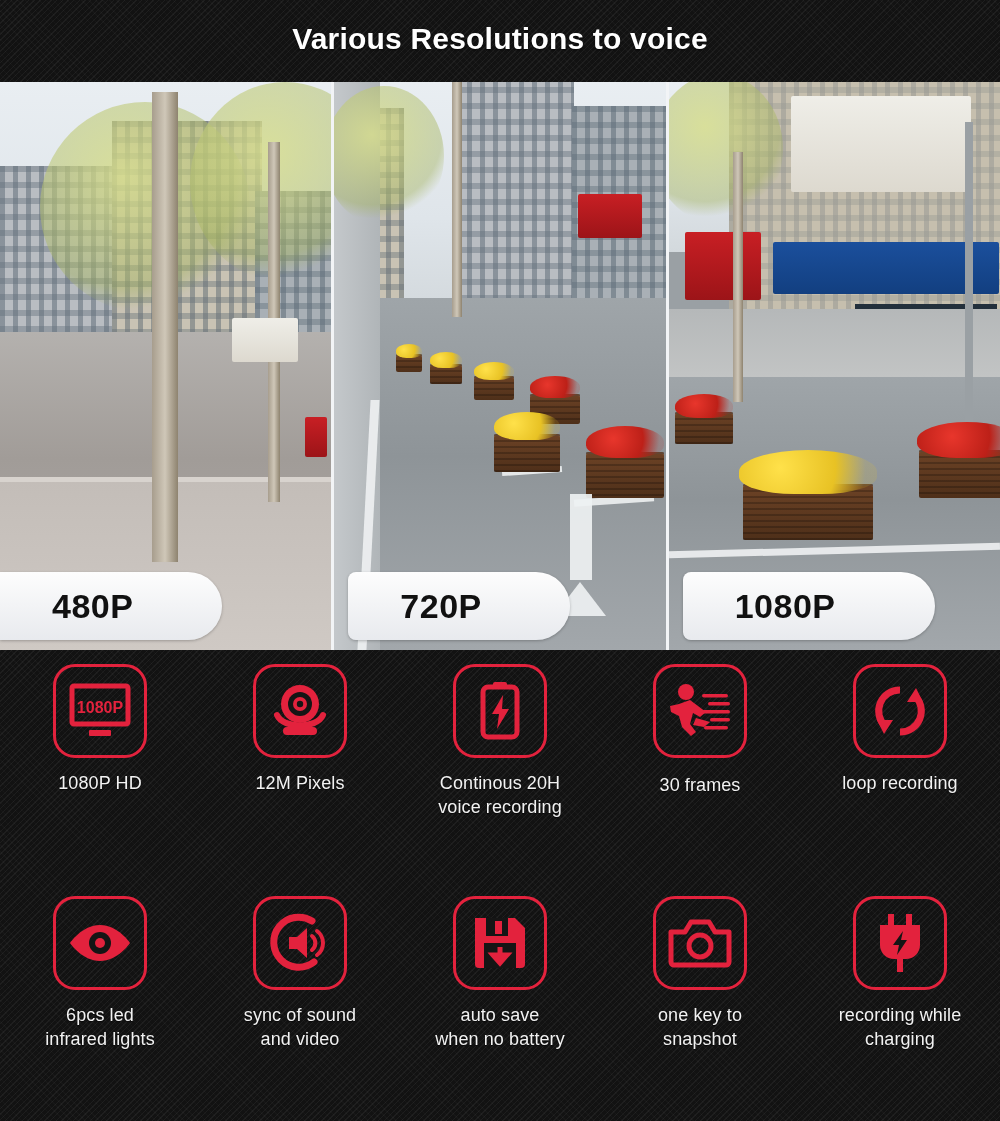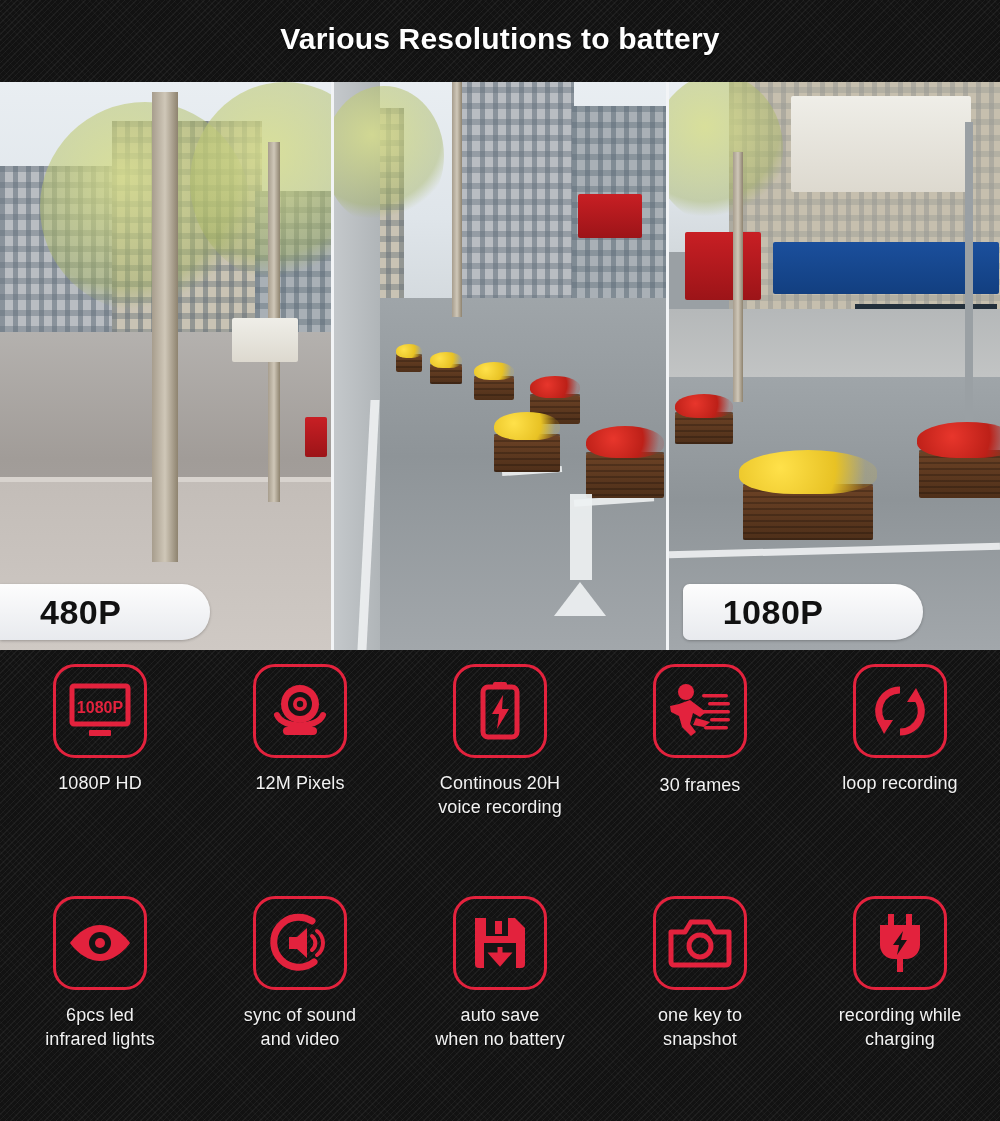--- a/index.html
+++ b/index.html
@@ -87,25 +87,25 @@
 
   .shop-sign{position:absolute;border-radius:2px;}
   .sign-blue{background:linear-gradient(#1b4f9c,#123f80);}
   .sign-red{background:linear-gradient(#c81f24,#9c1418);}
   .sign-white{background:linear-gradient(#efeee8,#ddd9cf);}
 
   .doorway{position:absolute;background:linear-gradient(#23303c,#16202a);}
 
   
   .res-banner{
-    position:absolute;left:0;bottom:10px;height:56px;
+    position:absolute;left:0;bottom:10px;height:68px;
     background:linear-gradient(#fdfdfd,#e8eaee);
     border-radius:0 34px 34px 0;
     box-shadow:0 1px 3px rgba(0,0,0,.25);
-    display:flex;align-items:center;
+    display:flex;align-items:center;padding-left:12px;
   }
   .res-banner .res-text{
     color:#111;font-size:34px;font-weight:bold;letter-spacing:.5px;
     padding-left:40px;
   }
   .p1 .res-banner{width:210px;}
   .p2 .res-banner{width:210px;}
   .p3 .res-banner{width:240px;}
   .p2 .res-banner,.p3 .res-banner{left:14px;border-radius:8px 34px 34px 8px;}
 
@@ -137,21 +137,21 @@
   .feature.f5 .feature-label{}
   .feature.f4 .feature-label{margin-top:16px;}
   .feature.f10 .feature-label{}
 </style>
 </head>
 <body>
 
 <div class="page">
 
   <div class="header carbon">
-    <div class="header-title">Various Resolutions to battery</div>
+    <div class="header-title">Various Resolutions to voice</div>
   </div>
 
   <div class="photo-strip">
 
     <div class="photo-panel p1">
       <div class="sky"></div>
       <div class="bldg b2" style="left:0;width:120px;height:200px;bottom:50%;">
         <div class="bldg-win"></div>
       </div>
       <div class="bldg" style="left:112px;width:150px;height:245px;bottom:50%;">
@@ -202,20 +202,23 @@
       <div class="blooms yellow" style="left:140px;top:280px;width:40px;height:18px;"></div>
       <div class="planter" style="left:196px;top:312px;width:50px;height:30px;"></div>
       <div class="blooms red" style="left:196px;top:294px;width:50px;height:22px;"></div>
       <div class="planter" style="left:160px;top:352px;width:66px;height:38px;"></div>
       <div class="blooms yellow" style="left:160px;top:330px;width:66px;height:28px;"></div>
       <div class="planter" style="left:252px;top:370px;width:78px;height:46px;"></div>
       <div class="blooms red" style="left:252px;top:344px;width:78px;height:32px;"></div>
       <div class="arrow-mark" style="left:218px;bottom:36px;width:60px;height:120px;">
         <div class="shaft" style="left:18px;top:0;width:22px;height:86px;"></div>
         <div class="head" style="left:2px;bottom:-2px;transform:rotate(180deg);"></div>
+      </div>
+      <div class="res-banner">
+        <span class="res-text">720P</span>
       </div>
     </div>
 
     <div class="photo-panel p3">
       <div class="sky" style="height:30%;"></div>
       <div class="bldg" style="left:60px;width:280px;height:300px;bottom:52%;background:#c6bfae;">
         <div class="bldg-win" style="opacity:.35;"></div>
       </div>
       <div class="shop-sign sign-white" style="left:122px;top:14px;width:180px;height:96px;"></div>
       <div class="shop-sign sign-blue" style="left:104px;top:160px;width:226px;height:52px;"></div>

